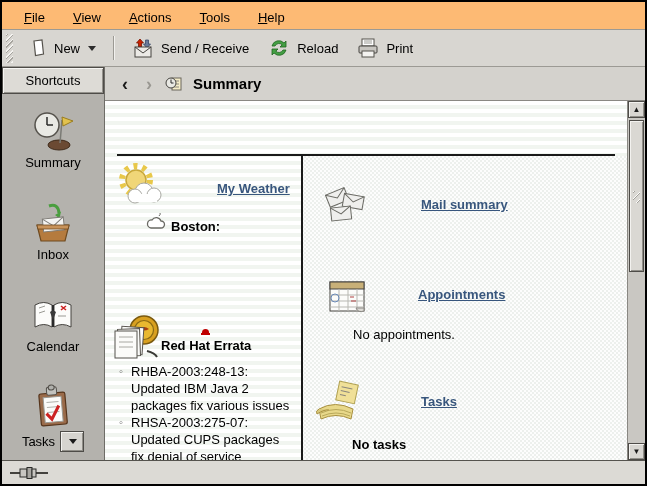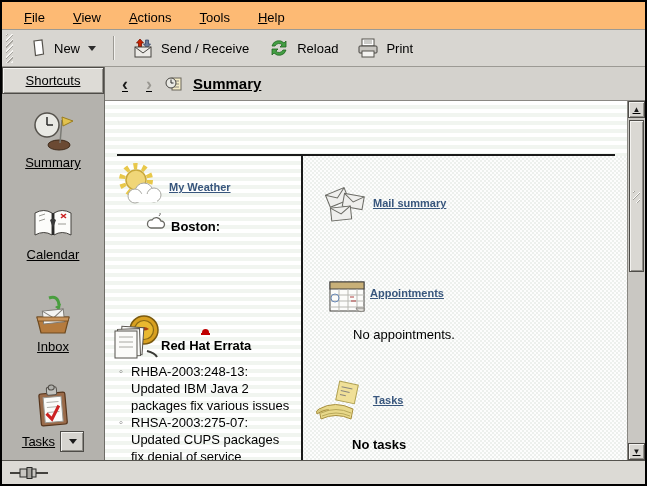--- a/index.html
+++ b/index.html
@@ -19,21 +19,21 @@
   .toolbar { height:37px; flex:0 0 37px; display:flex; align-items:center; gap:4px;
              background:#d8d6d1; border-bottom:1px solid #9c9a94; padding-left:4px; }
   .drag-handle { width:7px; height:29px; margin-right:4px;
     background:repeating-linear-gradient(135deg,#f4f3f0 0 1px,#a6a49e 1px 2px,transparent 2px 4px); }
   .tool-btn { display:flex; align-items:center; gap:6px; padding:4px 6px; border:1px solid transparent; }
   .tb-sep { width:1px; height:24px; background:#9c9a94; margin:0 6px; box-shadow:1px 0 0 #f2f1ee; }
   .chev { width:0; height:0; border-left:4px solid transparent; border-right:4px solid transparent;
           border-top:5px solid #2c2c2c; margin-left:2px; }
 
   
-  .main { flex:1 1 auto; display:flex; min-height:0;text-decoration:underline; }
+  .main { flex:1 1 auto; display:flex; min-height:0; }
 
   
   .sidebar { width:103px; flex:0 0 103px; display:flex; flex-direction:column;
              border-right:1px solid #6e6c67; }
   .shortcuts-btn { height:27px; background:#dddbd6; border:1px solid #4e4c48;
     box-shadow:inset 1px 1px 0 #f6f5f2, inset -1px -1px 0 #94928c;
     display:flex; align-items:center; justify-content:center; font-size:13px; }
   .sidebar-body { flex:1; background:#b4b2ad; display:flex; flex-direction:column;
                   align-items:center; padding-top:14px; gap:30px; overflow:hidden; }
   .shortcut { display:flex; flex-direction:column; align-items:center; gap:3px; cursor:default; }
@@ -60,21 +60,21 @@
   .checker { position:absolute; left:197px; right:0; top:55px; bottom:0;
     background-color:#fdfdfd;
     background-image:linear-gradient(45deg,#edf0ed 25%,transparent 25%,transparent 75%,#edf0ed 75%),
                      linear-gradient(45deg,#edf0ed 25%,transparent 25%,transparent 75%,#edf0ed 75%);
     background-size:4px 4px; background-position:0 0,2px 2px; }
   .date-line { position:absolute; top:33px; right:10px; font-weight:bold; font-size:13px; }
   .h-rule { position:absolute; top:53px; left:12px; right:12px; height:2px; background:#1a1a1a; }
   .v-rule { position:absolute; top:54px; bottom:0; left:196px; width:2px; background:#1a1a1a; }
 
   .abs { position:absolute; }
-  a.sum-link { color:#38567d; font-weight:bold; text-decoration:underline; font-size:11px; }
+  a.sum-link { color:#38567d; font-weight:bold; text-decoration:underline; font-size:13px;margin-left:48px; }
   .plain { font-size:13px; color:#000; }
   .bold { font-weight:bold; }
 
   .errata-title { font-weight:bold; font-size:13px; display:flex; align-items:center; }
   .mini-hat { display:inline-block; position:relative; width:9px; height:9px; margin-right:1px; }
   .mini-hat::before { content:""; position:absolute; left:1px; top:0; width:7px; height:4px;
     background:#c00000; border-radius:4px 4px 0 0; }
   .mini-hat::after { content:""; position:absolute; left:0; top:4px; width:9px; height:2px;
     background:#c00000; }
   .errata-list { line-height:17px; white-space:nowrap; }
@@ -182,47 +182,47 @@
               <line x1="16" y1="17" x2="16" y2="9" stroke="#2a2a2a" stroke-width="1.5"></line>
               <line x1="16" y1="17" x2="22" y2="17" stroke="#2a2a2a" stroke-width="1.5"></line>
             </svg>
           </span>
           <span class="s-label">Summary</span>
         </div>
 
         <div class="shortcut">
           <span class="s-icon">
             <svg width="44" height="44" viewBox="0 0 44 44">
+              <path d="M18 6 q9 -3 10 7" fill="none" stroke="#4a9e3f" stroke-width="3"></path>
+              <path d="M24 15 l4.5 3.5 1.5 -7 z" fill="#4a9e3f"></path>
+              <path d="M6 25 L38 25 L34 41 L10 41 Z" fill="#b57b3e" stroke="#6e4a20" stroke-width="1.2"></path>
+              <g transform="rotate(-6 22 25)">
+                <rect x="12" y="18" width="21" height="13" fill="#f4f4f2" stroke="#807e78"></rect>
+                <path d="M12 18 L22.5 26 L33 18" fill="none" stroke="#807e78"></path>
+              </g>
+              <path d="M6 25 L38 25 L37.2 29 L6.8 29 Z" fill="#c8935a" stroke="#6e4a20" stroke-width="0.8"></path>
+            </svg>
+          </span>
+          <span class="s-label">Inbox</span>
+        </div>
+
+        <div class="shortcut">
+          <span class="s-icon">
+            <svg width="44" height="44" viewBox="0 0 44 44">
               <path d="M4 13 Q13 8 21 13 L21 35 Q13 30 4 35 Z" fill="#fcfcfa" stroke="#44423e"></path>
               <path d="M40 13 Q31 8 23 13 L23 35 Q31 30 40 35 Z" fill="#fcfcfa" stroke="#44423e"></path>
               <path d="M21 13 L21 35 L23 35 L23 13 Z" fill="#2a2a2a"></path>
               <path d="M30 14 l5 4 m0 -4 l-5 4" stroke="#cc2222" stroke-width="1.6"></path>
               <line x1="8" y1="16" x2="14" y2="14" stroke="#9a9a94"></line>
               <line x1="8" y1="21" x2="14" y2="19" stroke="#9a9a94"></line>
               <line x1="27" y1="24" x2="35" y2="24" stroke="#9a9a94"></line>
               <path d="M19 20 q3 -3 6 0 l-3 8 z" fill="#3a3a3a"></path>
             </svg>
           </span>
           <span class="s-label">Calendar</span>
-        </div>
-
-        <div class="shortcut">
-          <span class="s-icon">
-            <svg width="44" height="44" viewBox="0 0 44 44">
-              <path d="M18 6 q9 -3 10 7" fill="none" stroke="#4a9e3f" stroke-width="3"></path>
-              <path d="M24 15 l4.5 3.5 1.5 -7 z" fill="#4a9e3f"></path>
-              <path d="M6 25 L38 25 L34 41 L10 41 Z" fill="#b57b3e" stroke="#6e4a20" stroke-width="1.2"></path>
-              <g transform="rotate(-6 22 25)">
-                <rect x="12" y="18" width="21" height="13" fill="#f4f4f2" stroke="#807e78"></rect>
-                <path d="M12 18 L22.5 26 L33 18" fill="none" stroke="#807e78"></path>
-              </g>
-              <path d="M6 25 L38 25 L37.2 29 L6.8 29 Z" fill="#c8935a" stroke="#6e4a20" stroke-width="0.8"></path>
-            </svg>
-          </span>
-          <span class="s-label">Inbox</span>
         </div>
 
         <div class="shortcut">
           <span class="s-icon">
             <svg width="44" height="44" viewBox="0 0 44 44">
               <g transform="rotate(-5 22 24)">
                 <rect x="9" y="9" width="26" height="32" rx="2" fill="#9a6b4a" stroke="#56351c" stroke-width="1.2"></rect>
                 <rect x="13" y="13" width="18" height="25" fill="#fbfbf9" stroke="#9a9a94"></rect>
                 <rect x="17" y="3" width="10" height="8" rx="2" fill="#c2c2be" stroke="#55524c"></rect>
                 <ellipse cx="22" cy="3.5" rx="3" ry="2.5" fill="#b0b0ac" stroke="#55524c"></ellipse>

